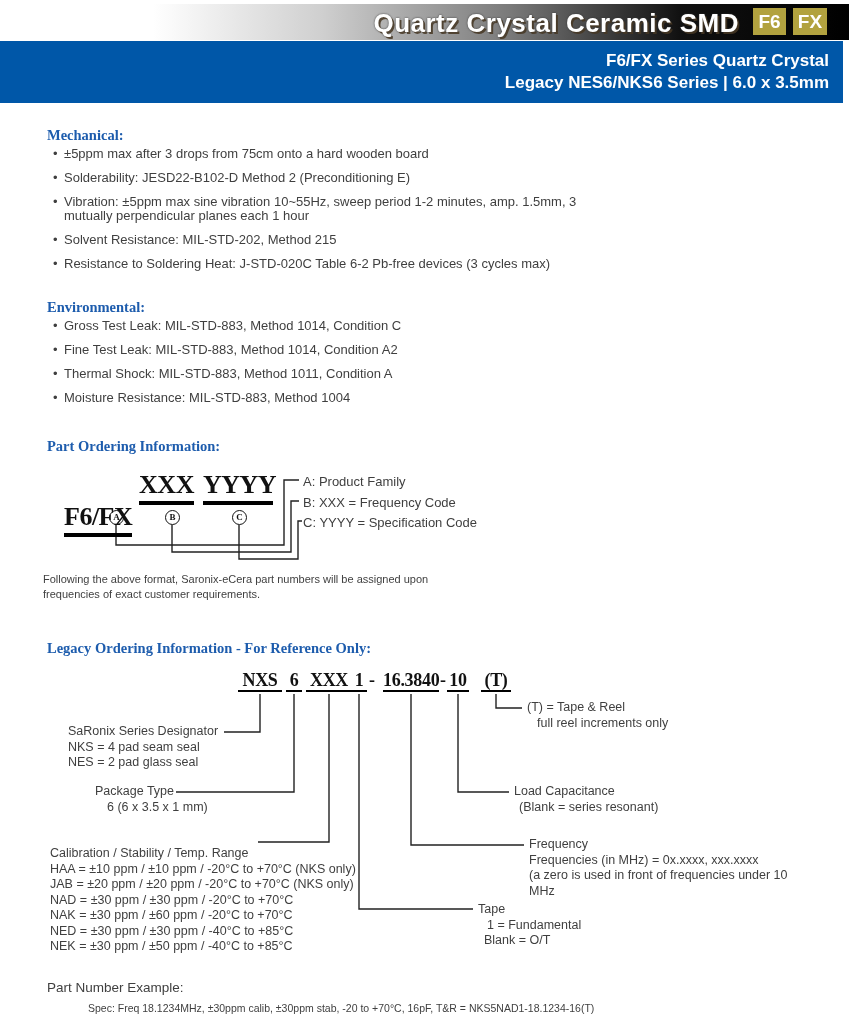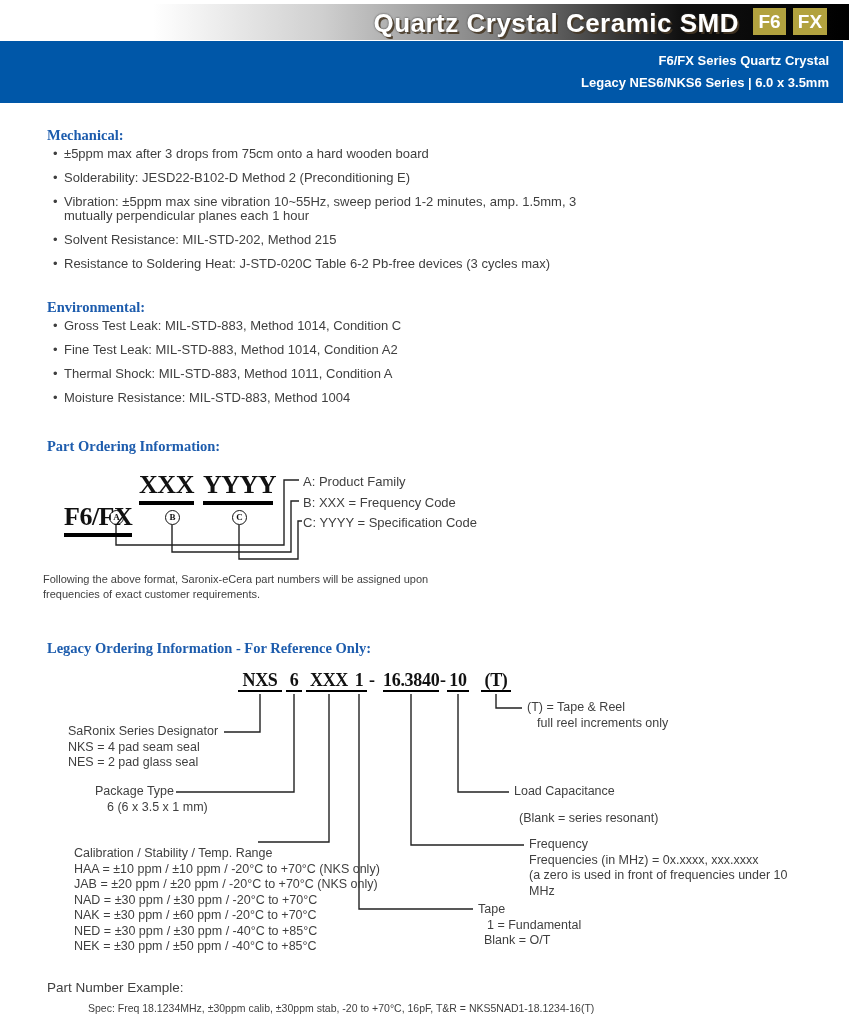--- a/index.html
+++ b/index.html
@@ -10,21 +10,21 @@
   .bar-gradient{position:absolute;left:0;top:4px;width:849px;height:36px;
     background:linear-gradient(90deg,#ffffff 0%,#ffffff 18%,#cfcfcf 38%,#7a7a7a 60%,#111 80%,#000 100%);}
   .doc-title{position:absolute;right:110px;top:4px;color:#fff;font-weight:bold;font-size:26px;
     letter-spacing:.5px;text-shadow:2px 2px 0 rgba(70,55,35,.85),0 0 2px #333;}
   .badge{position:absolute;top:8px;height:27px;background:#b2a23f;color:#fff;font-weight:bold;
     font-size:19px;text-align:center;line-height:27px;}
   .badge-f6{left:753px;width:33px;}
   .badge-fx{left:793px;width:34px;}
   .bar-blue{position:absolute;left:0;top:41px;width:843px;height:62px;background:#0057a8;}
   .bar-blue .inner{position:absolute;right:14px;top:9px;text-align:right;color:#fff;
-    font-weight:bold;font-size:13px;line-height:22px;}
+    font-weight:bold;font-size:17px;line-height:22px;}
 
   
   .sec-head{position:absolute;font-family:"Liberation Serif",serif;font-weight:bold;
     color:#1d5cad;font-size:14.5px;white-space:nowrap;}
 
   .blist{position:absolute;left:53px;width:545px;margin:0;padding:0;list-style:none;
     font-size:13px;line-height:13.5px;color:#3f3f3f;}
   .blist li{display:flex;margin-bottom:10.5px;}
   .blist li .bullet{width:11px;flex:0 0 11px;}
   .blist li .txt{flex:1;max-width:535px;}
@@ -51,25 +51,25 @@
   .lg-dash{position:absolute;top:670px;font-family:"Liberation Serif",serif;font-weight:bold;
     color:#111;font-size:18px;line-height:20px;}
   .lgs1{left:238px;width:44px;} .lgs2{left:286px;width:16px;} .lgs3{left:306px;width:46px;}
   .lgs4{left:351px;width:16px;} .lgd1{left:369px;} .lgs5{left:383px;width:56px;}
   .lgd2{left:440px;} .lgs6{left:447px;width:22px;} .lgs7{left:481px;width:30px;}
 
   .lg-label{position:absolute;font-size:12.5px;line-height:15.5px;color:#3f3f3f;white-space:nowrap;}
   .lbl-saronix{left:68px;top:724px;}
   .lbl-package{left:95px;top:784px;}
   .lbl-package .l2{margin-left:12px;}
-  .lbl-calib{left:50px;top:846px;margin-left:24px;}
+  .lbl-calib{left:50px;top:846px;}
   .lbl-tape{left:527px;top:700px;}
   .lbl-tape .l2{margin-left:10px;}
   .lbl-load{left:514px;top:784px;}
-  .lbl-load .l2{margin-left:5px;margin-top:11px;}
+  .lbl-load .l2{margin-left:5px;}
   .lbl-freq{left:529px;top:837px;}
   .lbl-mode{left:478px;top:902px;}
   .lbl-mode .l2{margin-left:9px;}
   .lbl-mode .l3{margin-left:6px;}
 
   
   .example-head{position:absolute;left:47px;top:980px;font-size:13.5px;color:#3f3f3f;}
   .example-spec{position:absolute;left:88px;top:1002px;font-size:10.5px;color:#3f3f3f;white-space:nowrap;}
 
   

